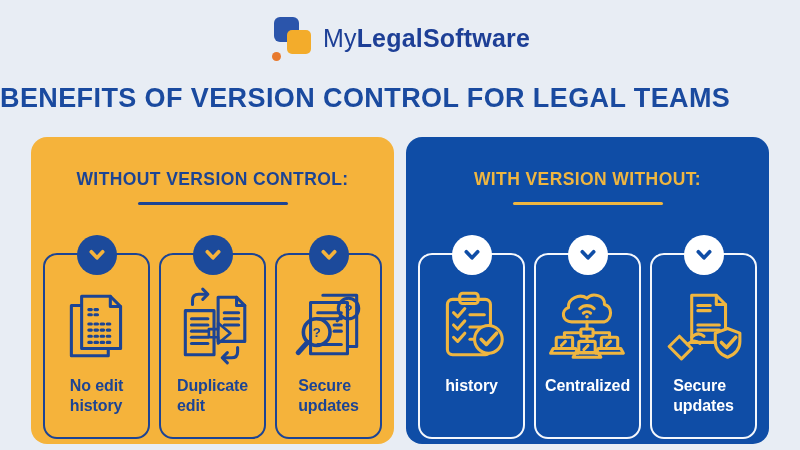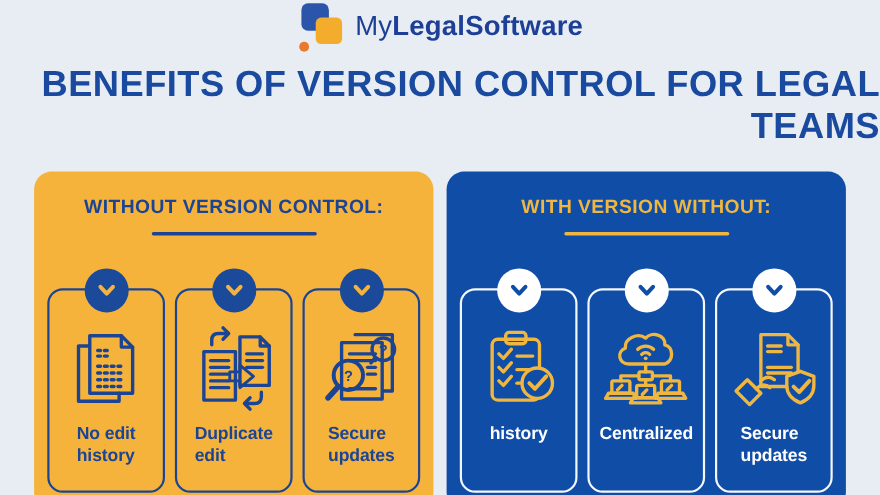--- a/index.html
+++ b/index.html
@@ -6,39 +6,39 @@
     --bg:#E8EDF4;
     --navy:#1C4494;
     --yellow:#F5B33B;
     --blue:#0F4DA6;
     --gold:#EFB640;
     --white:#FFFFFF;
   }
   *{margin:0;padding:0;box-sizing:border-box}
   html,body{width:800px;height:450px;overflow:hidden}
   body{background:var(--bg);font-family:"Liberation Sans",sans-serif}
-  .stage{position:relative;width:800px;height:437px;background:var(--bg);padding-top:0}
+  .stage{position:relative;width:800px;height:437px;background:var(--bg);padding-top:14px}
 
   
   .logo-row{display:flex;align-items:center;justify-content:center;gap:9px;height:48px}
   .logo-mark{position:relative;width:44px;height:47px}
   .sq-blue{position:absolute;left:4px;top:2px;width:25px;height:25px;border-radius:6px;background:#2B55AB}
   .sq-yellow{position:absolute;left:17px;top:15px;width:24px;height:24px;border-radius:5px;background:#F3AC2B}
   .dot-orange{position:absolute;left:2px;top:37px;width:9px;height:9px;border-radius:50%;background:#E87A2E}
   .logo-text{font-size:25px;color:#1D3F96;letter-spacing:.2px}
   .logo-text .reg{font-weight:400}
   .logo-text .bold{font-weight:700}
-  .title{text-align:right;margin-top:9px;font-size:33px;font-weight:700;color:#1A4A9F;letter-spacing:.4px}
+  .title{text-align:left;margin-top:21px;font-size:27px;font-weight:700;color:#1A4A9F;letter-spacing:.4px}
 
   
   .panels{display:flex;gap:12px;margin:23px 31px 0;height:307px}
   .panel{flex:1;border-radius:16px;padding:20px 12px 0}
   .panel.without{background:var(--yellow)}
   .panel.with{background:var(--blue)}
-  .panel-heading{text-align:center;font-size:17.5px;font-weight:700;letter-spacing:.4px;margin-top:2px}
+  .panel-heading{text-align:center;font-size:17.5px;font-weight:700;letter-spacing:.4px;margin-top:12px}
   .without .panel-heading{color:var(--navy)}
   .with .panel-heading{color:var(--gold)}
   .underline{width:150px;height:3px;border-radius:2px;margin:12px auto 0}
   .without .underline{background:var(--navy)}
   .with .underline{background:var(--gold)}
 
   
   .cards{display:flex;gap:9px;margin-top:48px}
   .card{position:relative;flex:1;height:186px;border-radius:14px;padding-top:28px;
         display:flex;flex-direction:column;align-items:center}

